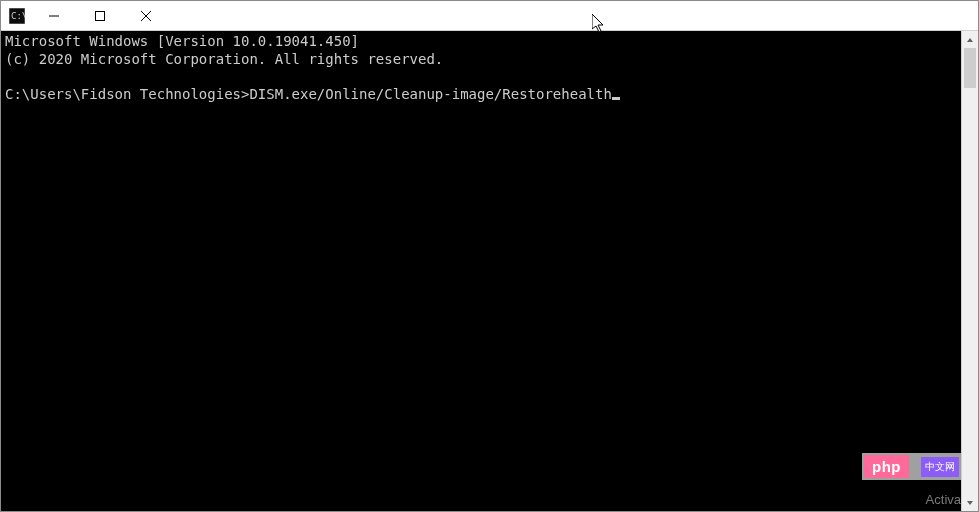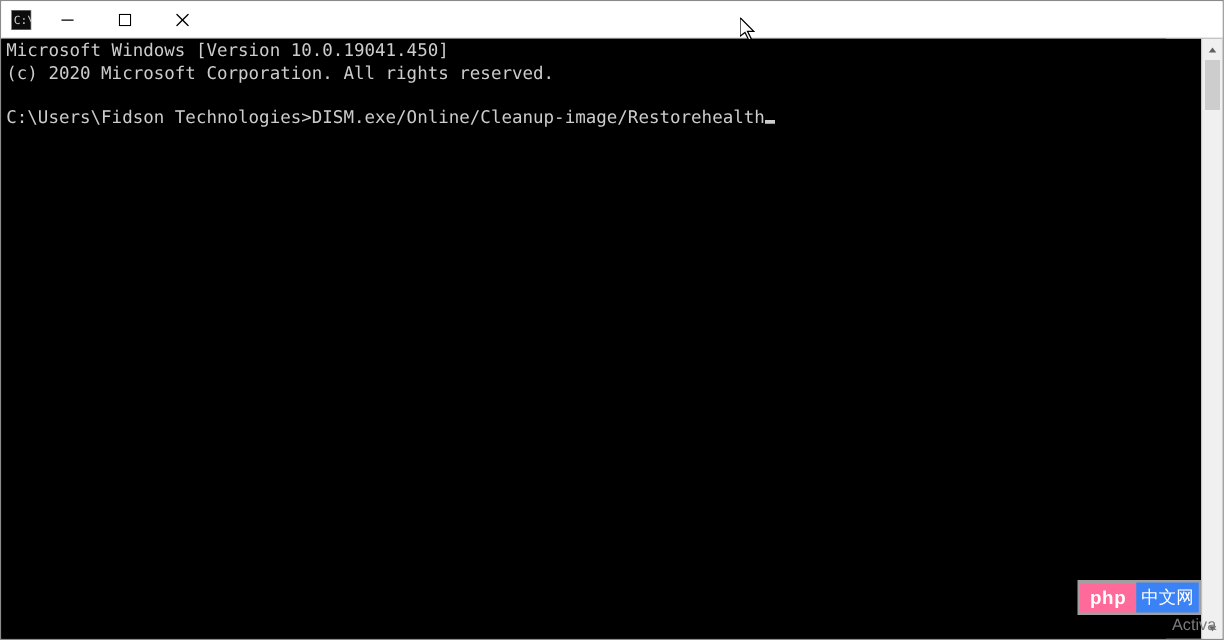--- a/index.html
+++ b/index.html
@@ -119,50 +119,51 @@
     margin-bottom: -1px;
   }
   .mouse-cursor {
     position: absolute;
     left: 592px;
     top: 14px;
     pointer-events: none;
   }
   .watermark {
     position: absolute;
-    right: 6px;
+    right: 18px;
     bottom: 4px;
     font-size: 13px;
     color: #7a7a7a;
     text-align: right;
     line-height: 1.2;
     pointer-events: none;
   }
   .php-badge {
     position: absolute;
     right: 18px;
-    bottom: 20px;
+    bottom: 32px;
     background: #a0a0a0;
     padding: 2px;
     display: flex;
     align-items: center;
+    gap: 12px;
   }
   .php-inner {
     background: #ff6a9b;
     color: #ffffff;
     font-family: Arial, sans-serif;
     font-weight: bold;
     font-size: 15px;
     padding: 3px 8px;
     letter-spacing: 0.5px;
   }
   .php-cn {
-    background: #3b82f6;
+    background: #8b5cf6;
     color: #fff;
-    font-size: 14px;
+    font-size: 10px;
     padding: 3px 4px;
   }
 </style>
 </head>
 <body>
 
 <div class="window">
 
   <div class="titlebar">
     <span class="titlebar-icon">

